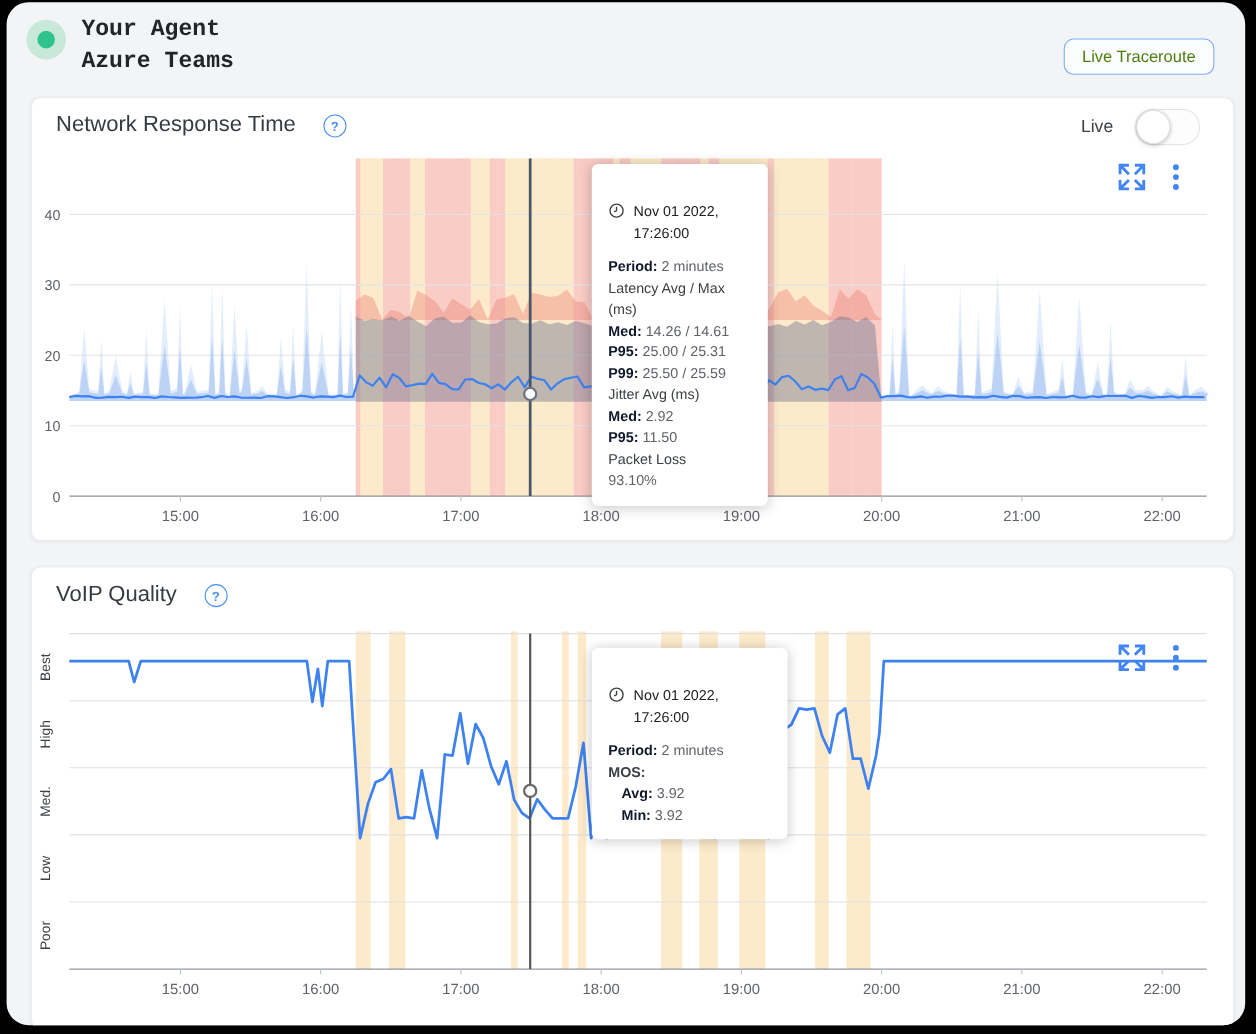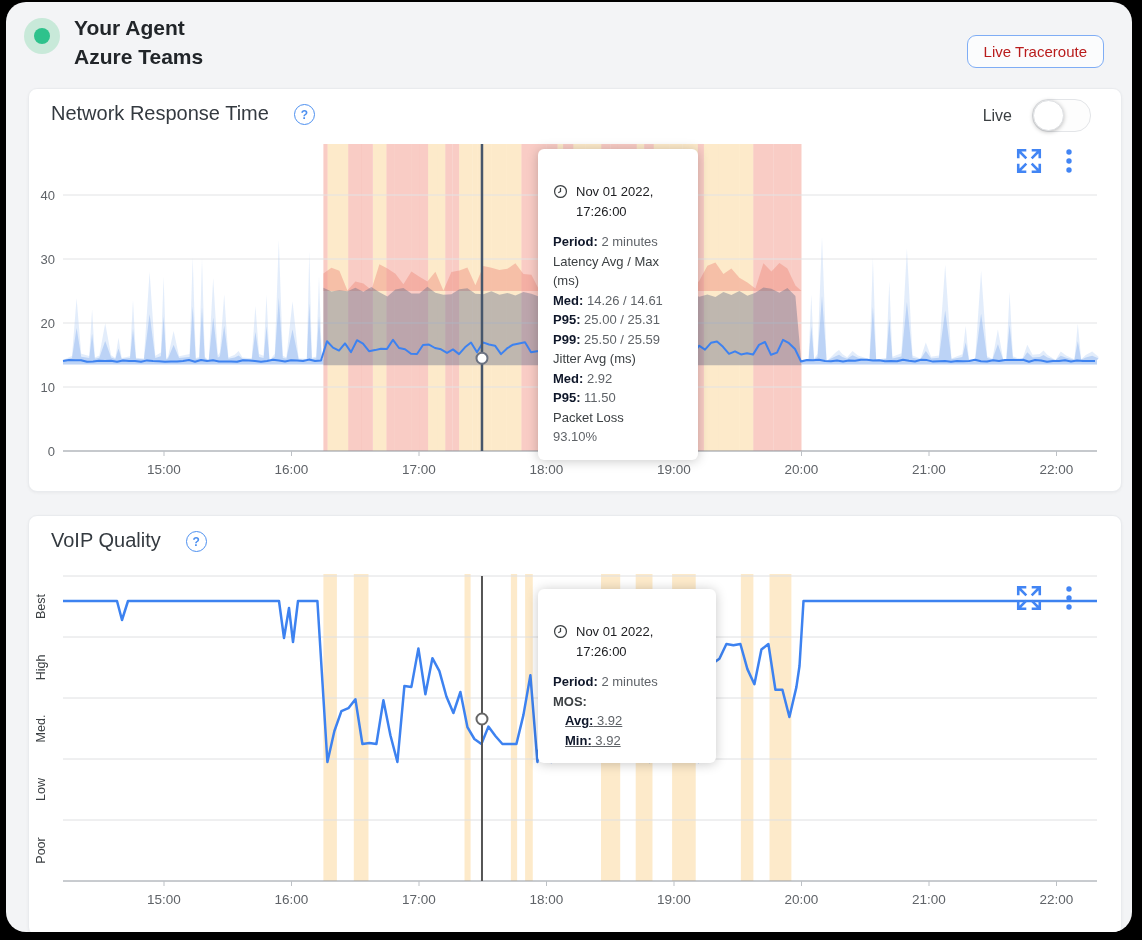--- a/index.html
+++ b/index.html
@@ -5,22 +5,22 @@
   html,body{margin:0;padding:0;}
   body{width:1142px;height:940px;background:#000;position:relative;overflow:hidden;
        font-family:"Liberation Sans","DejaVu Sans",sans-serif;}
   .window{position:absolute;left:6px;top:2px;width:1126px;height:930px;background:#f3f4f6;
           border-radius:20px;overflow:hidden;}
   
   .hdr{position:absolute;left:0;top:0;width:100%;height:86px;}
   .avatar{position:absolute;left:18px;top:16px;width:36px;height:36px;border-radius:50%;
           background:#c8e9d9;display:flex;align-items:center;justify-content:center;}
   .avatar .dot{width:16px;height:16px;border-radius:50%;}
-  .agent-title{position:absolute;left:68px;top:11px;font-size:21px;font-weight:600;color:#212529;line-height:29px;}
-  .btn-traceroute{position:absolute;right:28px;top:33px;padding:7px 16px;font-size:15px;color:#b91c1c;
+  .agent-title{position:absolute;left:68px;top:11px;font-size:21px;font-weight:600;color:#212529;line-height:29px;font-family:Liberation Mono, monospace;}
+  .btn-traceroute{position:absolute;right:28px;top:33px;padding:7px 16px;font-size:15px;color:#4d7c0f;
           background:#fbfcfd;border:1px solid #7fadf5;border-radius:9px;cursor:pointer;}
   
   .card{position:absolute;left:22px;width:1094px;background:#fff;border:1px solid #e9ebee;
         border-radius:9px;box-shadow:0 1px 3px rgba(60,64,67,.06);box-sizing:border-box;}
   .card1{top:86px;height:404px;}
   .card2{top:513px;height:421px;}
   .card-title{position:absolute;left:22px;top:13px;font-size:20px;font-weight:500;color:#343a40;
               display:flex;align-items:flex-end;gap:25px;}
   .help{width:19px;height:19px;border-radius:50%;border:1.5px solid #4d90f0;color:#4d90f0;
         font-size:12px;font-weight:700;display:inline-flex;align-items:center;justify-content:center;cursor:pointer;}
@@ -36,21 +36,21 @@
   .icons2{right:48px;top:68px;}
   .icon-btn{cursor:pointer;display:inline-flex;}
   
   .ttip{position:absolute;background:#fff;border-radius:6px;box-shadow:0 1px 12px rgba(0,0,0,.22);
         padding:13px 15px;font-size:13px;color:#5f6368;line-height:1.5;z-index:5;box-sizing:border-box;}
   .ttip .ts{display:flex;gap:8px;color:#202124;font-weight:500;margin-bottom:11px;align-items:flex-start;margin-top:20px;}
   .ttip .ts svg{flex:0 0 auto;margin-top:2px;}
   .ttip .row b{color:#0f172a;font-weight:700;}
   .ttip .sec{margin-top:0;}
   .ttip .head{color:#3c4043;}
-  .ttip .indent{padding-left:12px;text-decoration:underline;}
+  .ttip .indent{padding-left:12px;}
   .t1{left:509px;top:60px;width:160px;}
   .t2{left:509px;top:73px;width:178px;}
 </style>
 </head>
 <body>
 
 <div class="window">
 
   <div class="hdr">
     <div class="avatar">

